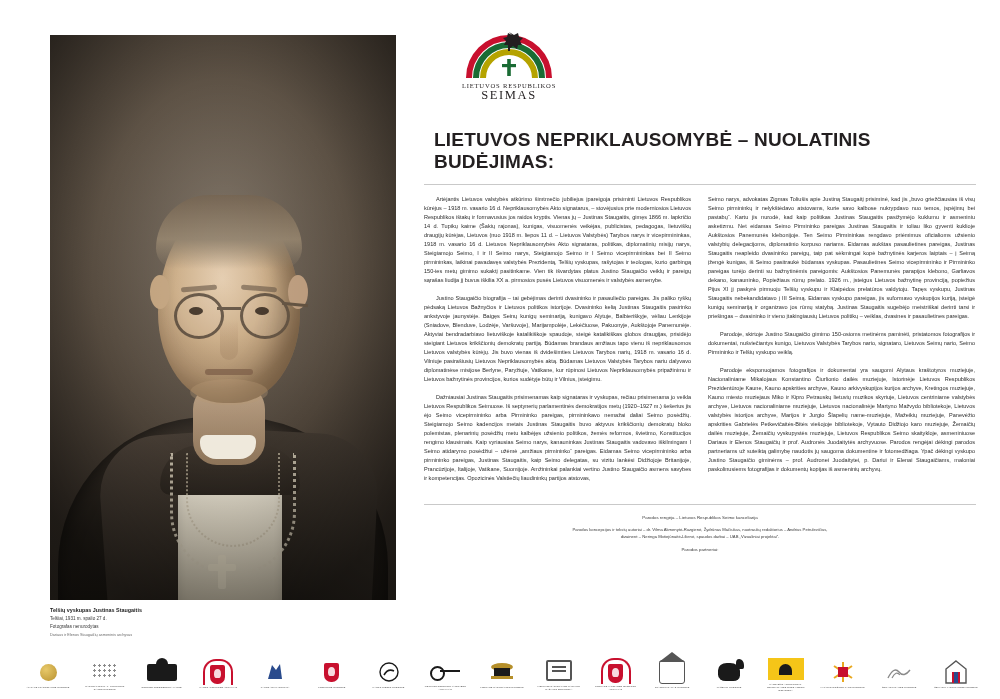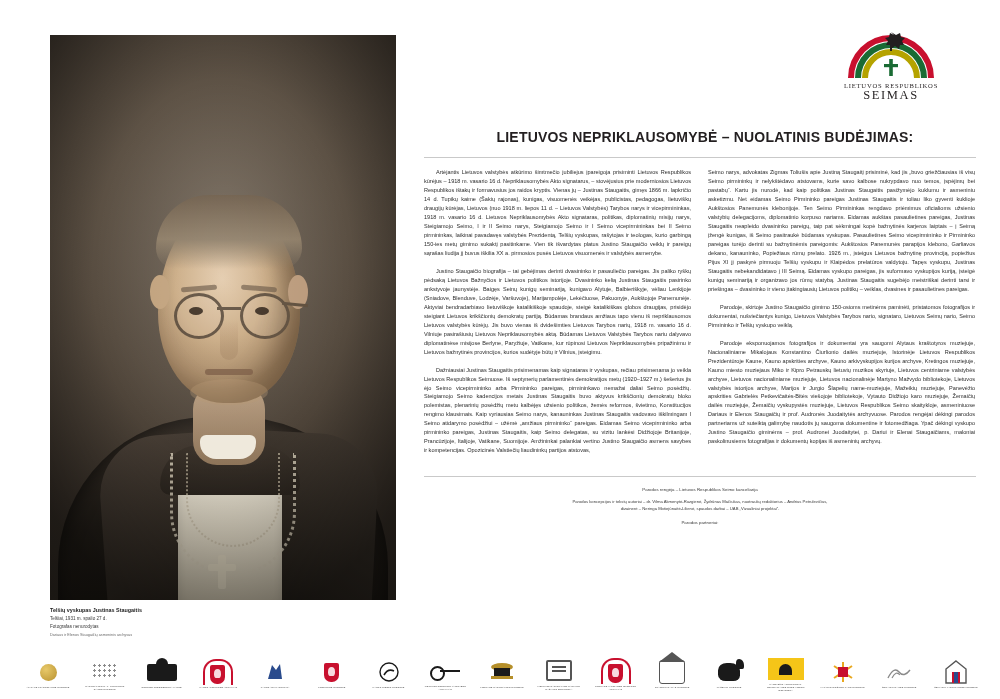--- a/index.html
+++ b/index.html
@@ -106,32 +106,31 @@
     margin-top:6px;width:346px;
     font-size:4.6px;line-height:1.75;color:#3a3a3a;
   }
   .photo-caption .l1{font-size:5.4px;font-weight:bold;color:#222;}
   .photo-caption .l4{font-size:3.8px;color:#6b6b6b;}
 
   
   .content{position:absolute;left:424px;top:24px;width:552px;}
 
   
-  .logo-wrap{display:flex;justify-content:flex-end;align-items:center;padding-top:4px;}
+  .logo-wrap{display:flex;justify-content:flex-start;align-items:center;padding-top:4px;}
   .logo{width:170px;text-align:center;}
   .logo svg{display:block;margin:0 auto;}
   .logo-t1{font-family:"Liberation Serif",serif;font-size:6.6px;letter-spacing:.8px;color:#231f20;margin-top:2px;}
   .logo-t2{font-family:"Liberation Serif",serif;font-size:12.5px;letter-spacing:1.6px;color:#231f20;line-height:1.1;}
 
   
   .title-block{margin-top:26px;padding-left:10px;}
   .title-sub{
-    font-size:14px;font-weight:bold;letter-spacing:.2px;color:#231f20;
+    font-size:19px;font-weight:bold;letter-spacing:.2px;color:#231f20;
     line-height:1.15;
-    text-align:center;
   }
   .title-main{
     font-size:36px;font-weight:bold;letter-spacing:.3px;color:#231f20;
     line-height:1.12;margin-top:4px;
   }
 
   .rule{height:1px;background:#c9c9c9;margin:12px 0 10px 0;}
 
   
   .cols{display:flex;gap:17px;}

